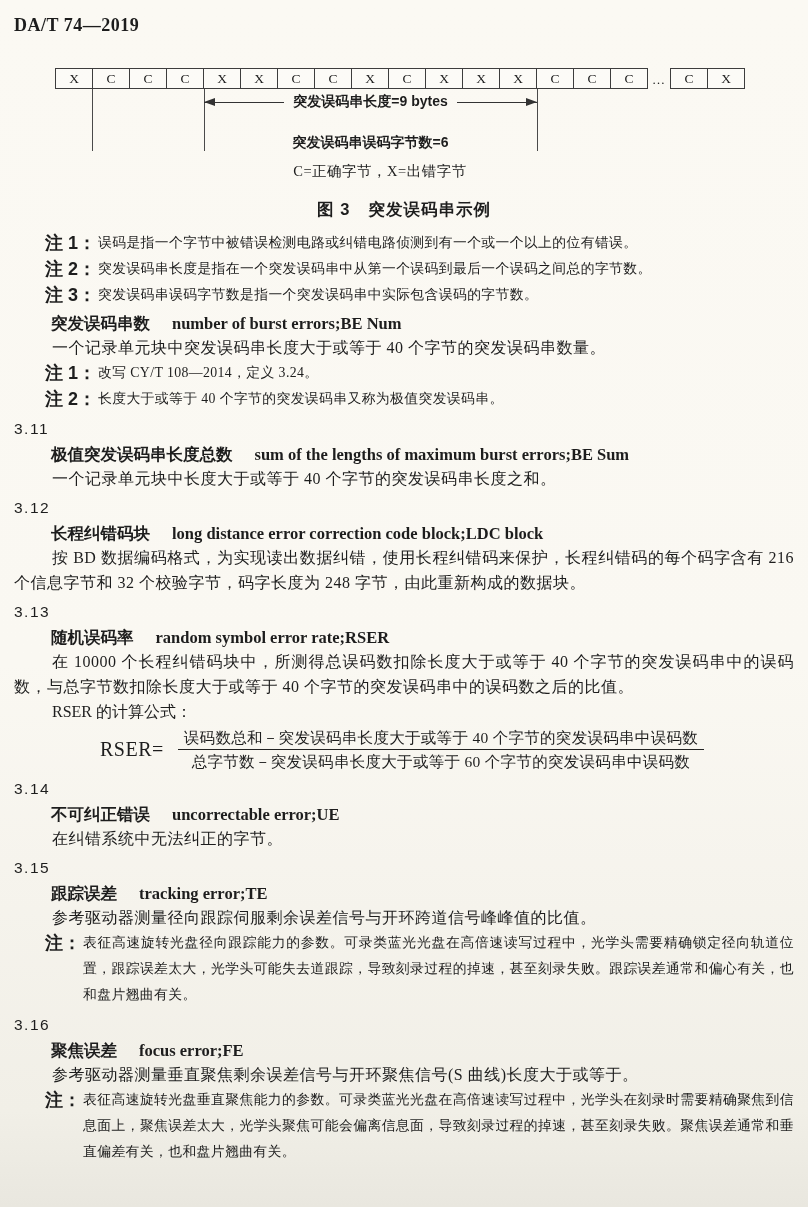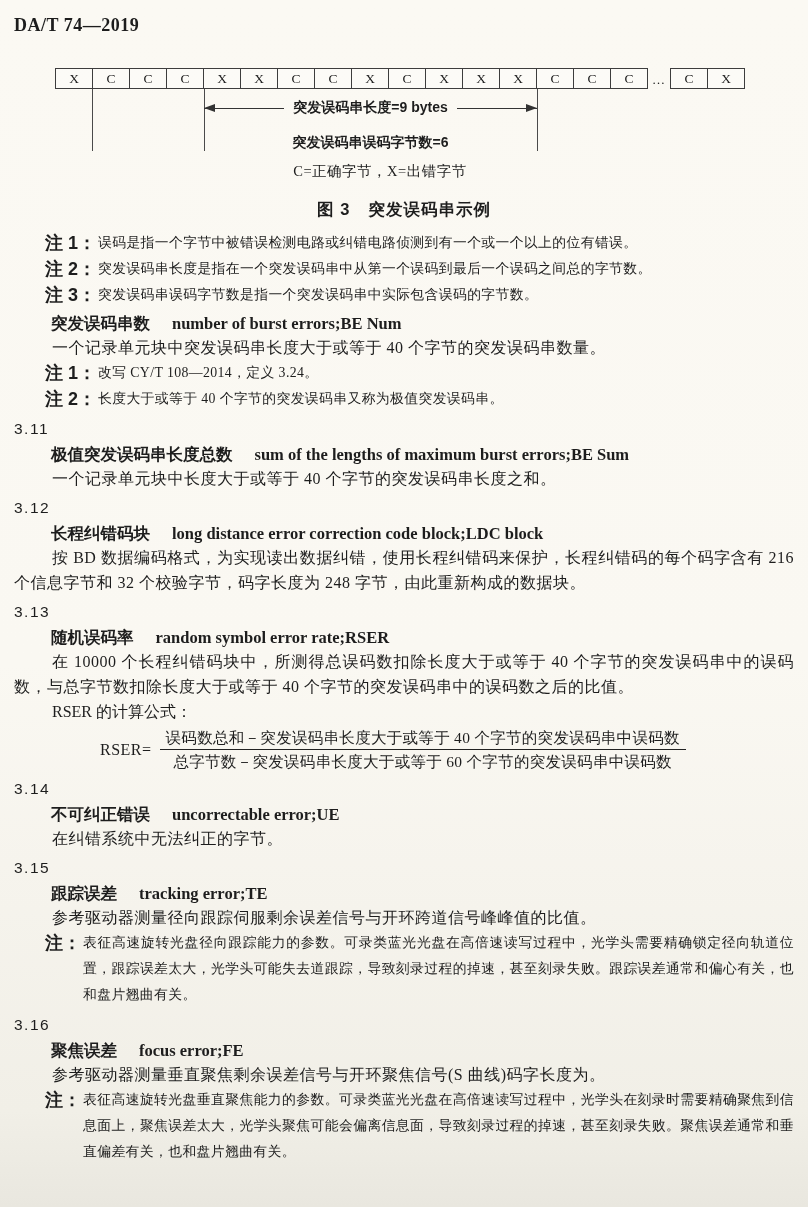--- a/index.html
+++ b/index.html
@@ -27,21 +27,21 @@
     display:flex;align-items:center;justify-content:center;
     font-size:13.5px;font-family:"Liberation Serif","DejaVu Serif",serif;
   }
   .cell.first{margin-left:0;}
   .cell-ellipsis{
     width:22px;border:none;text-align:center;font-size:13px;
     padding-bottom:1px;letter-spacing:1px;
   }
   .vl{position:absolute;top:35px;width:1px;height:62px;background:#4a4a4a;}
   .vl-1{left:92px;}.vl-2{left:204px;}.vl-3{left:537px;}
-  .arrow-row{position:absolute;left:204px;width:333px;top:45px;display:flex;align-items:center;}
+  .arrow-row{position:absolute;left:204px;width:333px;top:39px;display:flex;align-items:center;}
   .aline{flex:1;height:1px;background:#333;position:relative;}
   .aline.left:before{
     content:"";position:absolute;left:0;top:-4px;
     border-top:4px solid transparent;border-bottom:4px solid transparent;
     border-right:11px solid #333;
   }
   .aline.right:after{
     content:"";position:absolute;right:0;top:-4px;
     border-top:4px solid transparent;border-bottom:4px solid transparent;
     border-left:11px solid #333;
@@ -83,21 +83,21 @@
     font-family:"Liberation Sans","DejaVu Sans",sans-serif;
   }
   .term-en{font-weight:bold;font-size:16.5px;font-family:"Liberation Serif","DejaVu Serif",serif;text-align:right;}
   .def{
     margin:0;font-size:16px;line-height:25px;text-indent:38px;
     text-align:justify;letter-spacing:.5px;
   }
   .sec-notes{margin-left:31px;}
   .formula-lead{margin:0;font-size:16px;line-height:25px;text-indent:38px;}
   .formula{display:flex;align-items:center;margin:3px 0 3px 86px;}
-  .f-lhs{font-size:16px;margin-right:8px;letter-spacing:.5px;}
+  .f-lhs{font-size:20px;margin-right:14px;letter-spacing:.5px;}
   .frac{text-align:center;font-size:15.5px;letter-spacing:.3px;}
   .frac-num{line-height:21px;padding:0 6px 1px;border-bottom:1.4px solid #222;}
   .frac-den{line-height:21px;padding:1px 6px 0;}
 </style>
 </head>
 <body>
 
 <div class="page">
 
   <div class="doc-number">DA/T 74—2019</div>
@@ -225,21 +225,21 @@
           <span class="note-text">表征高速旋转光盘径向跟踪能力的参数。可录类蓝光光盘在高倍速读写过程中，光学头需要精确锁定径向轨道位置，跟踪误差太大，光学头可能失去道跟踪，导致刻录过程的掉速，甚至刻录失败。跟踪误差通常和偏心有关，也和盘片翘曲有关。</span>
         </div>
       </div>
     </div>
 
     <div>
       <div class="sec-num">3.16</div>
       <div class="term">
         <span class="term-zh">聚焦误差</span><span class="term-en">focus error;FE</span>
       </div>
-      <p class="def">参考驱动器测量垂直聚焦剩余误差信号与开环聚焦信号(S 曲线)码字长度为。</p>
+      <p class="def">参考驱动器测量垂直聚焦剩余误差信号与开环聚焦信号(S 曲线)长度大于或等于。</p>
       <div class="sec-notes">
         <div class="note">
           <span class="note-label">注：</span>
           <span class="note-text">表征高速旋转光盘垂直聚焦能力的参数。可录类蓝光光盘在高倍速读写过程中，光学头在刻录时需要精确聚焦到信息面上，聚焦误差太大，光学头聚焦可能会偏离信息面，导致刻录过程的掉速，甚至刻录失败。聚焦误差通常和垂直偏差有关，也和盘片翘曲有关。</span>
         </div>
       </div>
     </div>
 
   </div>
 </div>

